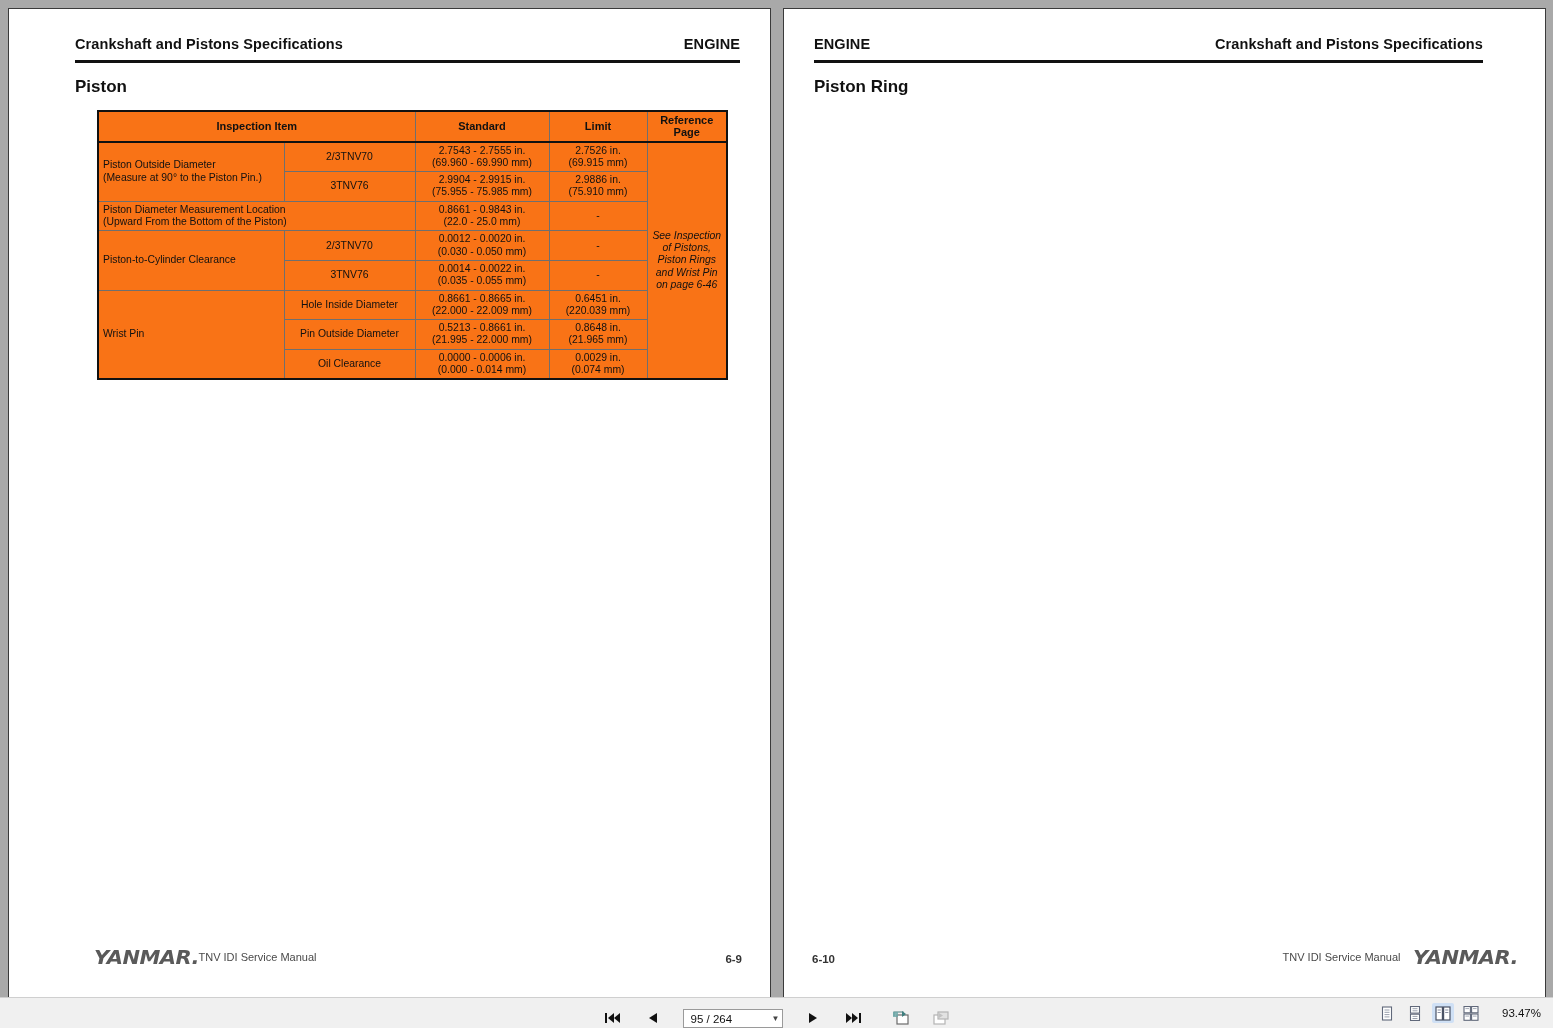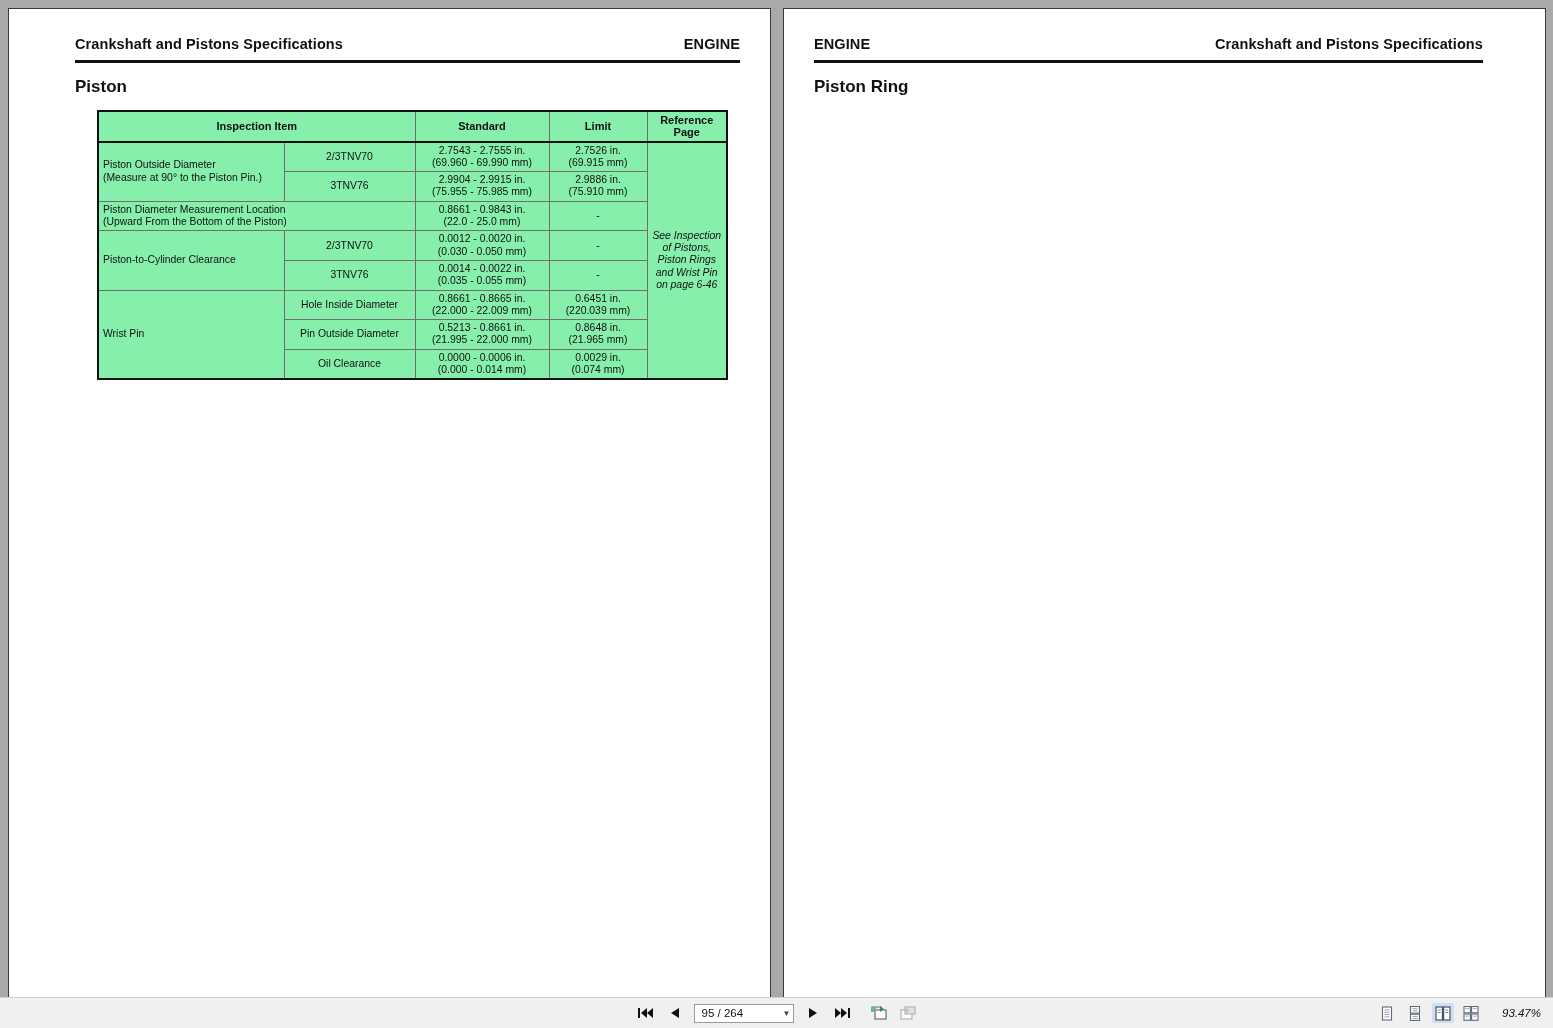--- a/index.html
+++ b/index.html
@@ -44,21 +44,21 @@
   .section-title{
     position:absolute;font-size:17px;font-weight:bold;color:#111;
     top:68px;
   }
   #page-left .section-title{left:66px;}
   #page-right .section-title{left:30px;}
 
   
   table.spec{
     position:absolute;border-collapse:collapse;
-    background:#86efac;table-layout:fixed;
+    background:#f97316;table-layout:fixed;
   }
   table.spec td, table.spec th{
     border:1px solid #6f6f6f;
     font-size:10.4px;color:#111;
     padding:2px 4px;vertical-align:middle;
     line-height:12.3px;
     font-weight:normal;
   }
   table.spec th{
     font-weight:bold;text-align:center;font-size:11px;
@@ -95,21 +95,21 @@
   #page-right .footer .fl{position:absolute;left:28px;bottom:2px;}
   #page-right .footer .fr{position:absolute;right:32px;bottom:0;}
 
   
   #toolbar{
     position:absolute;left:0;bottom:0;width:1553px;height:30px;
     background:#f0f0f0;border-top:1px solid #cfcfcf;
   }
   #tb-center{
     position:absolute;left:50%;transform:translateX(-50%);
-    top:0;height:30px;display:flex;align-items:center;gap:9px;
+    top:0;height:30px;display:flex;align-items:flex-end;gap:20px;
   }
   .tbbtn{
     width:20px;height:20px;display:flex;align-items:center;justify-content:center;
     cursor:pointer;
   }
   .pagebox{
     display:flex;align-items:center;
     width:100px;height:19px;border:1px solid #9a9a9a;background:#fff;
     font-size:11.5px;color:#111;padding:0 2px 0 7px;box-sizing:border-box;
     justify-content:space-between;
@@ -117,21 +117,21 @@
   .pagebox .caret{font-size:8px;color:#444;}
   #tb-right{
     position:absolute;right:12px;top:0;height:30px;
     display:flex;align-items:center;gap:6px;
   }
   .viewmode{
     width:22px;height:20px;display:flex;align-items:center;justify-content:center;
     border-radius:2px;cursor:pointer;
   }
   .viewmode.active{background:#cfe0f5;}
-  .zoomlabel{font-size:11.5px;color:#111;margin-left:14px;font-style:italic;}
+  .zoomlabel{font-size:11.5px;color:#111;margin-left:14px;}
   svg{display:block;}
 </style>
 </head>
 <body>
 
 <div id="viewer">
 
   <div class="page" id="page-left">
     <div class="page-inner">
 
@@ -247,35 +247,53 @@
               <span>(0.000 - 0.014 mm)</span>
             </td>
             <td class="c">
               <span>0.0029 in.</span><br>
               <span>(0.074 mm)</span>
             </td>
           </tr>
         </tbody>
       </table>
 
+      <div class="footer">
+        <div class="fl">
+          <span class="logo">YANMAR.</span>
+          <span class="manual-name">TNV IDI Service Manual</span>
+        </div>
+        <div class="fr">
+          <span class="pagenum">6-9</span>
+        </div>
+      </div>
 
     </div>
   </div>
 
   <div class="page" id="page-right">
     <div class="page-inner">
 
       <div class="runhead">
         <span class="rh-text rh-left">ENGINE</span>
         <span class="rh-text rh-right">Crankshaft and Pistons Specifications</span>
         <div class="rh-rule"></div>
       </div>
 
       <div class="section-title">Piston Ring</div>
 
+      <div class="footer">
+        <div class="fl">
+          <span class="pagenum">6-10</span>
+        </div>
+        <div class="fr">
+          <span class="manual-name">TNV IDI Service Manual</span>
+          <span class="logo" style="margin-left:8px">YANMAR.</span>
+        </div>
+      </div>
 
     </div>
   </div>
 </div>
 
 <div id="toolbar">
 
   <div id="tb-center">
 
     <div class="tbbtn">

